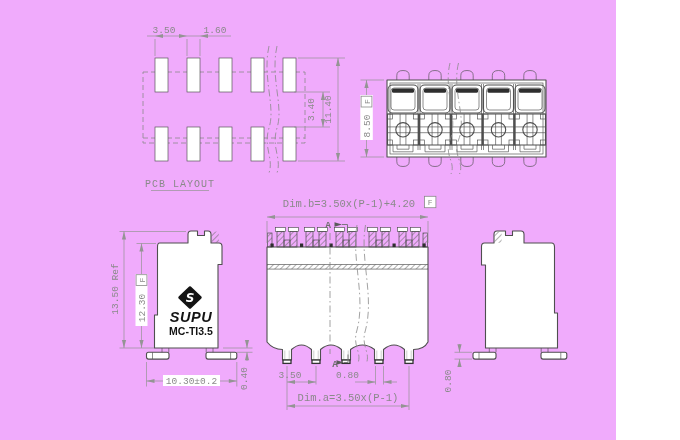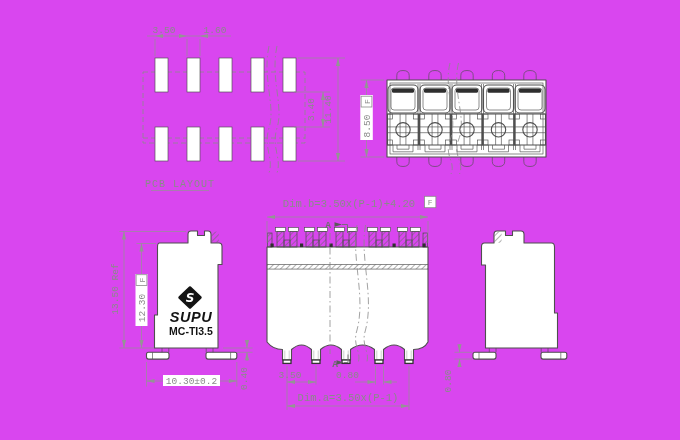--- a/index.html
+++ b/index.html
@@ -1,16 +1,16 @@
 <!DOCTYPE html>
 <html><head>
 <meta charset="utf-8">
 <style>
   html,body{margin:0;padding:0;background:#fff;}
-  .sheet{position:relative;width:680px;height:440px;background:#d946ef;overflow:hidden;
+  .sheet{position:relative;width:616px;height:440px;background:#f0abfc;overflow:hidden;
          font-family:"Liberation Sans",sans-serif;}
   svg{display:block;}
   
   .ol   {fill:none;stroke:#4f4f4f;stroke-width:1.1;stroke-linejoin:round;}
   .olw  {fill:#ffffff;stroke:#4f4f4f;stroke-width:1.1;stroke-linejoin:round;}
   .thin {fill:none;stroke:#4f4f4f;stroke-width:0.65;}
   .thinw{fill:#ffffff;stroke:#4f4f4f;stroke-width:0.65;}
   .htch {fill:url(#hat);stroke:#4f4f4f;stroke-width:0.7;}
   .dark {fill:#2e2e2e;stroke:none;}
   .tip  {fill:#ffffff;stroke:#333333;stroke-width:1.3;}

